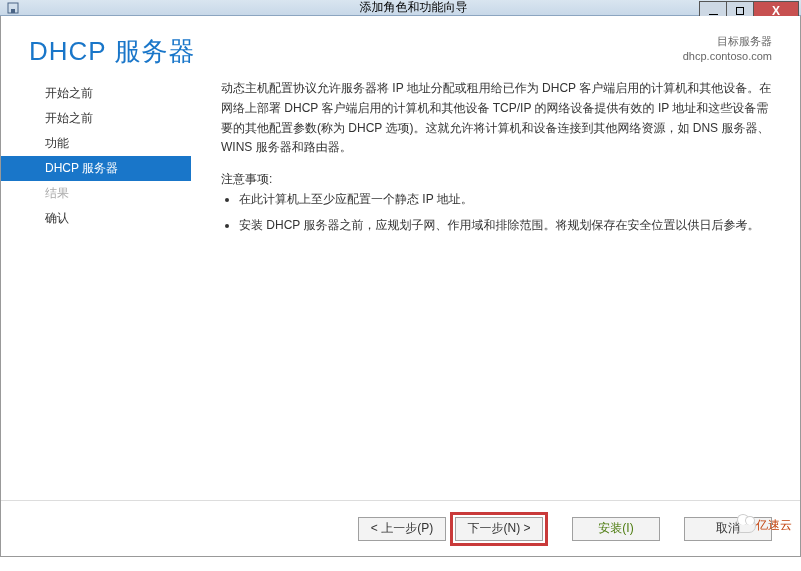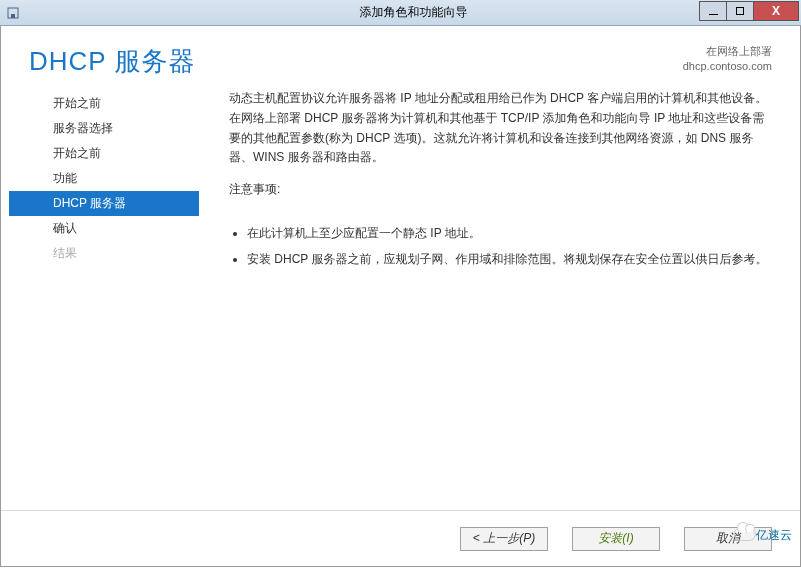--- a/index.html
+++ b/index.html
@@ -5,21 +5,21 @@
     * { margin: 0; padding: 0; box-sizing: border-box; }
     body {
       font-family: "Microsoft YaHei", "Segoe UI", sans-serif;
       background: #fff;
       width: 801px;
       height: 571px;
       overflow: hidden;
       position: relative;
     }
     .titlebar {
-      height: 26px;
+      height: 16px;
       background: linear-gradient(#d9e5f0  ,#c8d8e8);
       border-bottom: 1px solid #8ca5c0;
       display: flex;
       align-items: center;
       position: relative;
     }
     .titlebar .icon-box {
       width: 26px;
       height: 100%;
       display: flex;
@@ -84,21 +84,21 @@
     }
     .header .target {
       text-align: right;
       font-size: 11px;
       color: #666;
       line-height: 1.4;
     }
     .body {
       flex: 1;
       display: flex;
-      padding: 0 0 0 8px;
+      padding: 0 0 0 0;
     }
     .sidebar {
       width: 190px;
       padding-top: 6px;
     }
     .sidebar .item {
       padding: 4px 12px 4px 44px;
       font-size: 12px;
       color: #333;
       white-space: nowrap;
@@ -110,32 +110,31 @@
       color: #fff;
     }
     .main {
       flex: 1;
       padding: 4px 28px 0 30px;
       font-size: 12px;
       color: #333;
       line-height: 1.65;
     }
     .main p { margin-bottom: 12px; }
-    .main .sub { margin-top: 10px; margin-bottom: 24px; }
+    .main .sub { margin-top: 10px; margin-bottom: 0; }
     .main ul { list-style: disc; padding-left: 18px; }
     .main ul li { margin-bottom: 6px; }
     .footer {
       height: 56px;
       border-top: 1px solid #ddd;
       display: flex;
       align-items: center;
       justify-content: flex-end;
       padding: 0 28px;
       gap: 4px;
-      font-style: italic;
     }
     .btn {
       min-width: 88px;
       height: 24px;
       border: 1px solid #a0a0a0;
       background: #f3f3f3;
       font-size: 12px;
       display: inline-flex;
       align-items: center;
       justify-content: center;
@@ -147,22 +146,23 @@
       border: 3px solid #c93a3a;
       padding: 2px;
       display: inline-flex;
     }
     .gap { width: 16px; }
     .watermark {
       position: absolute;
       right: 8px;
       bottom: 22px;
       display: flex;
+      align-items: center;
       gap: 0;
-      color: #0369a1;
+      color: #c2410c;
       font-size: 12px;
       pointer-events: none;
     }
     .watermark .cloud {
       width: 22px; height: 14px;
       border: 1.5px solid #ccc;
       border-radius: 10px;
       position: relative;
     }
     .watermark .cloud::before, .watermark .cloud::after {
@@ -195,48 +195,50 @@
       </div>
     <div class="win-btn close">X</div>
   </div>
 </div>
 
 <div class="content">
 
   <div class="header">
     <h1>DHCP 服务器</h1>
     <div class="target">
-      <div>在网络上部署</div>
+      <div>目标服务器</div>
       <div>dhcp.contoso.com</div>
     </div>
   </div>
 
   <div class="body">
     <div class="sidebar">
       <div class="item">开始之前</div>
-      <div class="item">服务器选择</div>
       <div class="item">开始之前</div>
       <div class="item">功能</div>
       <div class="item selected">DHCP 服务器</div>
+      <div class="item dim">结果</div>
       <div class="item">确认</div>
-      <div class="item dim">结果</div>
     </div>
 
     <div class="main">
-      <p>动态主机配置协议允许服务器将 IP 地址分配或租用给已作为 DHCP 客户端启用的计算机和其他设备。在网络上部署 DHCP 服务器将为计算机和其他基于 TCP/IP 添加角色和功能向导 IP 地址和这些设备需要的其他配置参数(称为 DHCP 选项)。这就允许将计算机和设备连接到其他网络资源，如 DNS 服务器、WINS 服务器和路由器。</p>
+      <p>动态主机配置协议允许服务器将 IP 地址分配或租用给已作为 DHCP 客户端启用的计算机和其他设备。在网络上部署 DHCP 客户端启用的计算机和其他设备 TCP/IP 的网络设备提供有效的 IP 地址和这些设备需要的其他配置参数(称为 DHCP 选项)。这就允许将计算机和设备连接到其他网络资源，如 DNS 服务器、WINS 服务器和路由器。</p>
       <p class="sub">注意事项:</p>
       <ul>
         <li>在此计算机上至少应配置一个静态 IP 地址。</li>
         <li>安装 DHCP 服务器之前，应规划子网、作用域和排除范围。将规划保存在安全位置以供日后参考。</li>
       </ul>
     </div>
   </div>
 
   <div class="footer">
     <div class="btn">&lt; 上一步(P)</div>
+    <div class="highlight-box">
+      <div class="btn">下一步(N) &gt;</div>
+    </div>
     <div class="gap"></div>
     <div class="btn disabled">安装(I)</div>
     <div class="gap"></div>
     <div class="btn">取消</div>
   </div>
 
   <div class="watermark">
     <div class="cloud"></div>
     <span>亿速云</span>
   </div>

